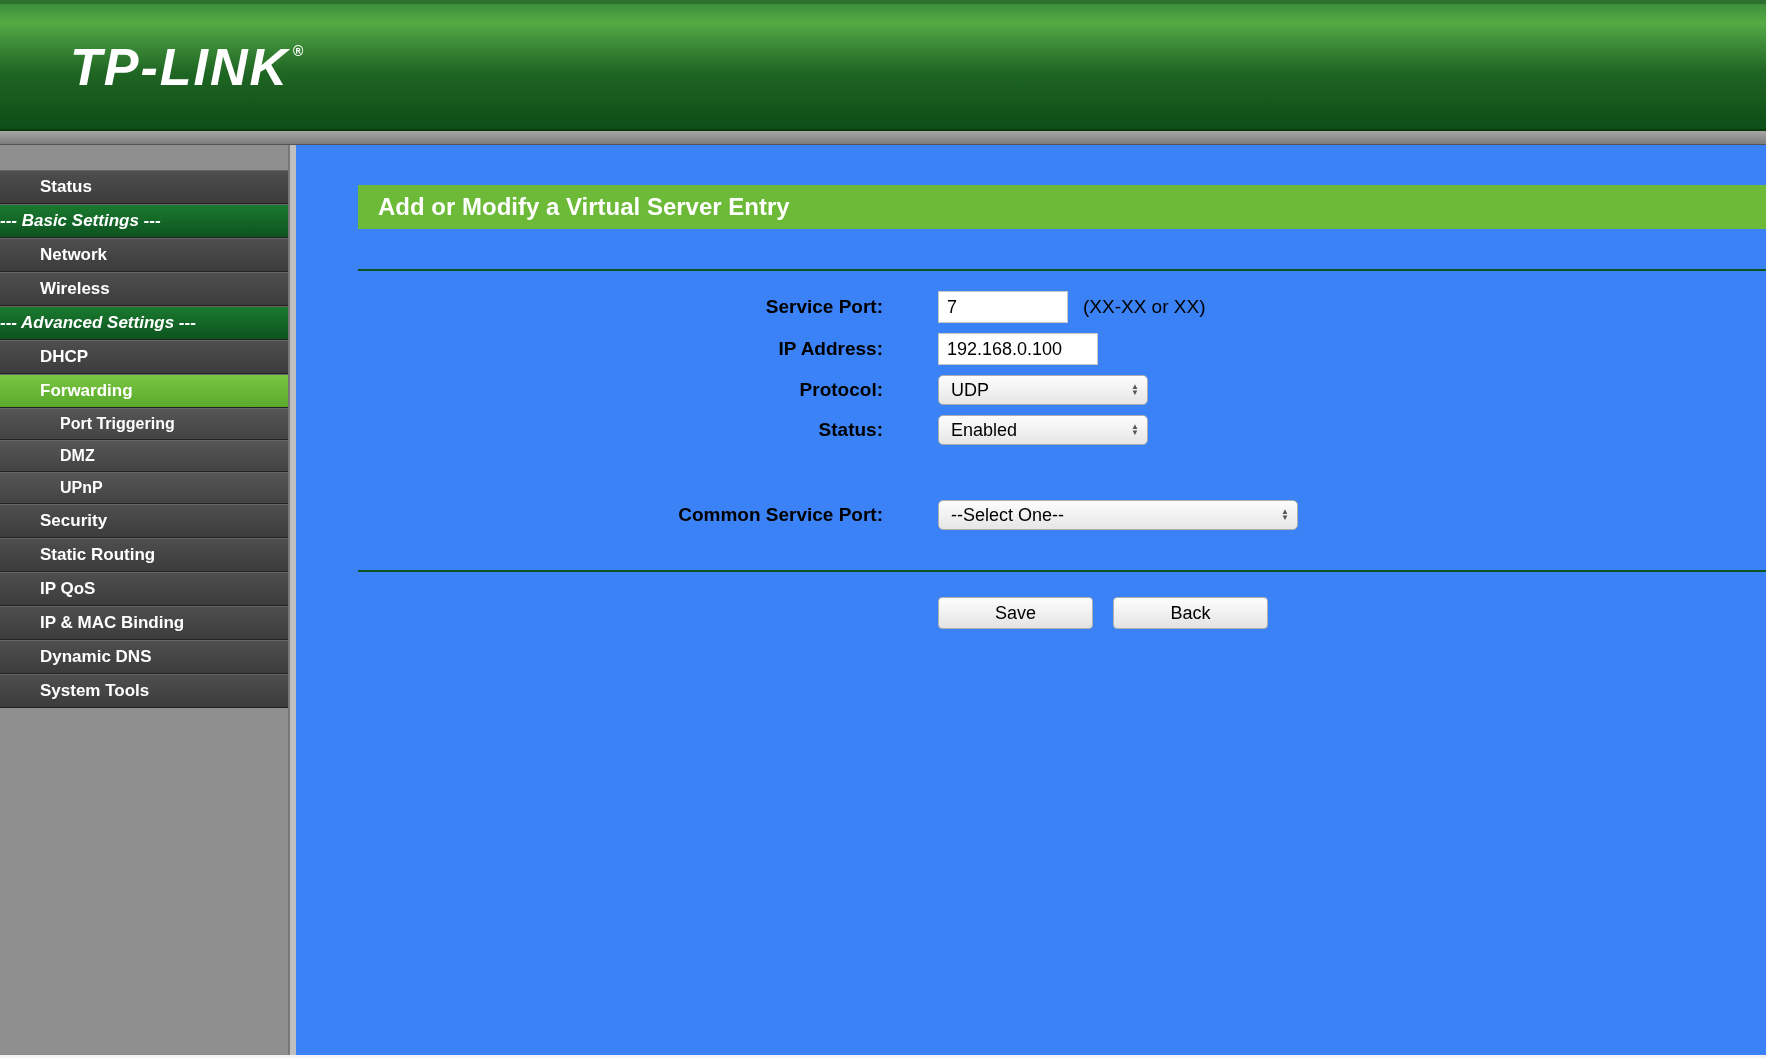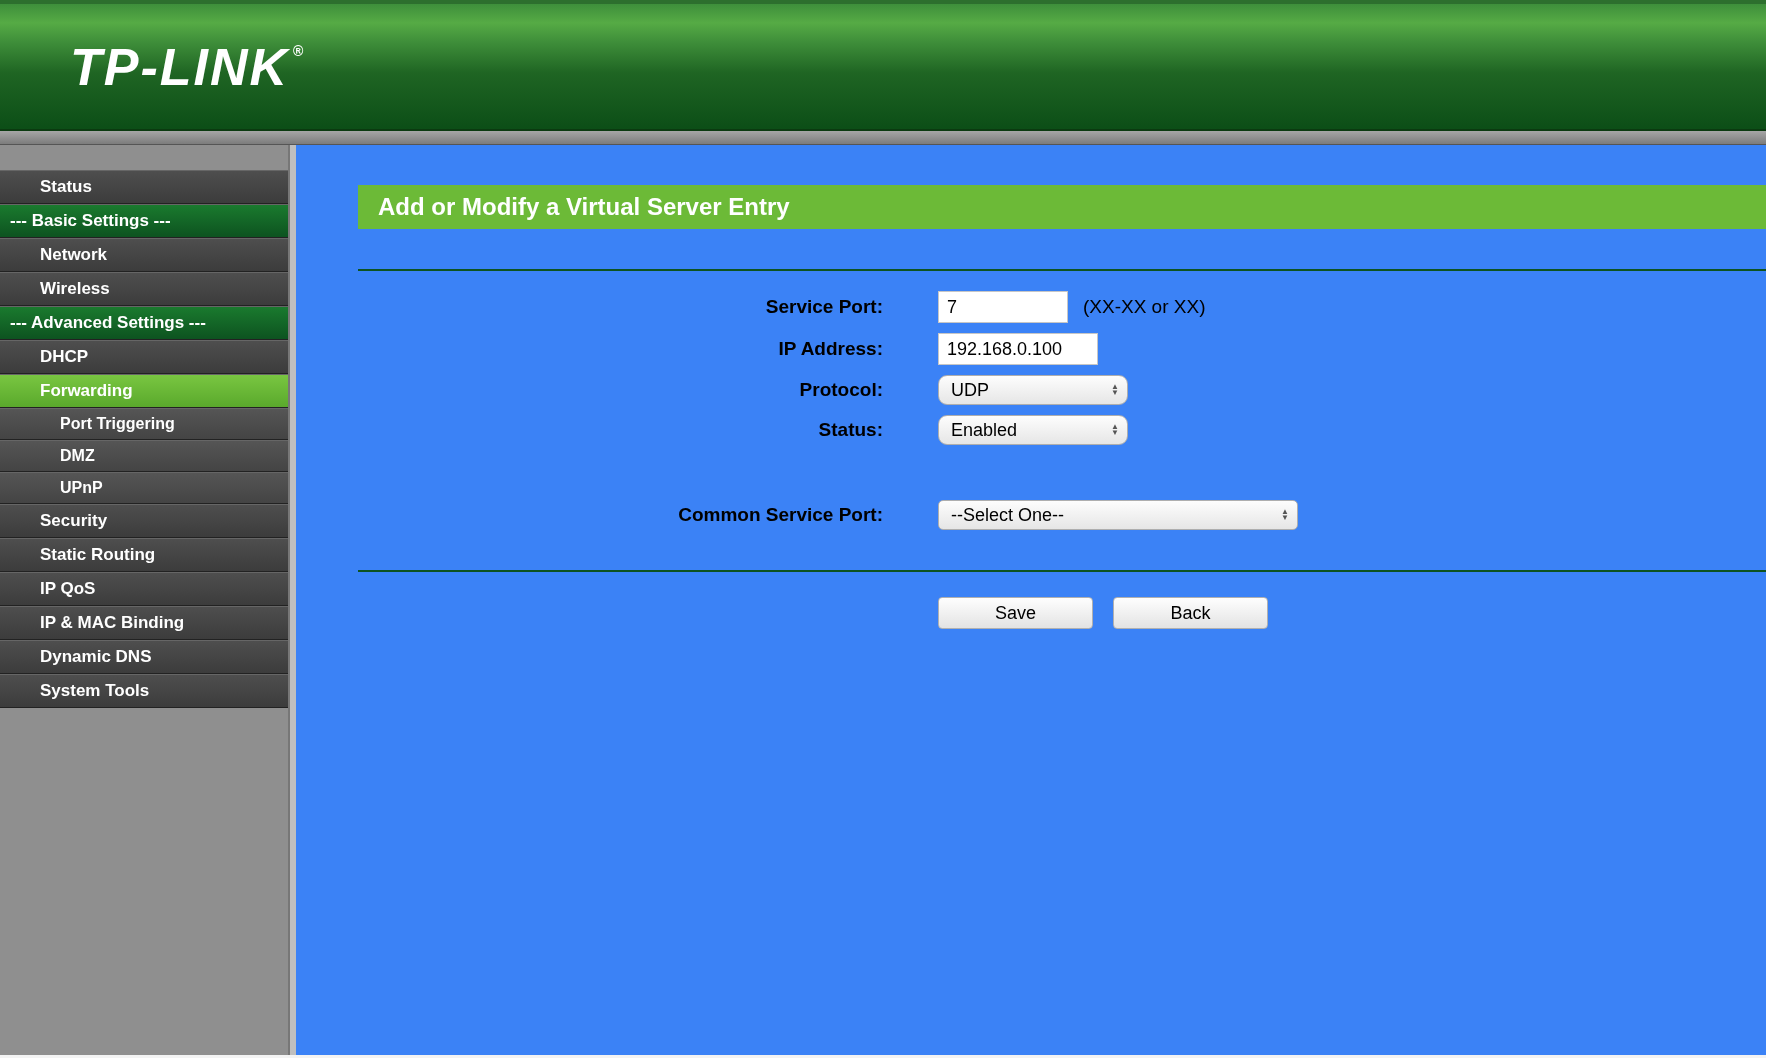--- a/index.html
+++ b/index.html
@@ -69,21 +69,22 @@
     border-bottom: 1px solid #222;
     border-top: 1px solid #666;
     cursor: pointer;
     white-space: nowrap;
   }
   .side-item {
     background: linear-gradient(to bottom, #4e4e4e, #3c3c3c);
   }
   .side-section {
     background: linear-gradient(to bottom, #1a7a2e, #0d5320);
-    padding-left: 10px;
+    padding-left: 0;
+    font-style: italic;
   }
   .side-item.active {
     background: linear-gradient(to bottom, #79c641, #5aa92c);
   }
   .side-sub {
     background: linear-gradient(to bottom, #555, #444);
     padding-left: 60px;
     font-size: 16px;
   }
   .side-sub.active {
@@ -178,21 +179,21 @@
     position: absolute;
     right: 8px;
     top: 50%;
     transform: translateY(-50%);
     display: flex;
     flex-direction: column;
     line-height: 6px;
     font-size: 8px;
     color: #555;
   }
-  .sel-md  { width: 190px; border-radius: 9px; }
+  .sel-md  { width: 210px; }
   .sel-lg  { width: 360px; }
 
   .buttons {
     margin-left: 50px;
     display: flex;
     justify-content: flex-start;
     gap: 20px;
     padding-left: 580px;
   }
   .btn {

